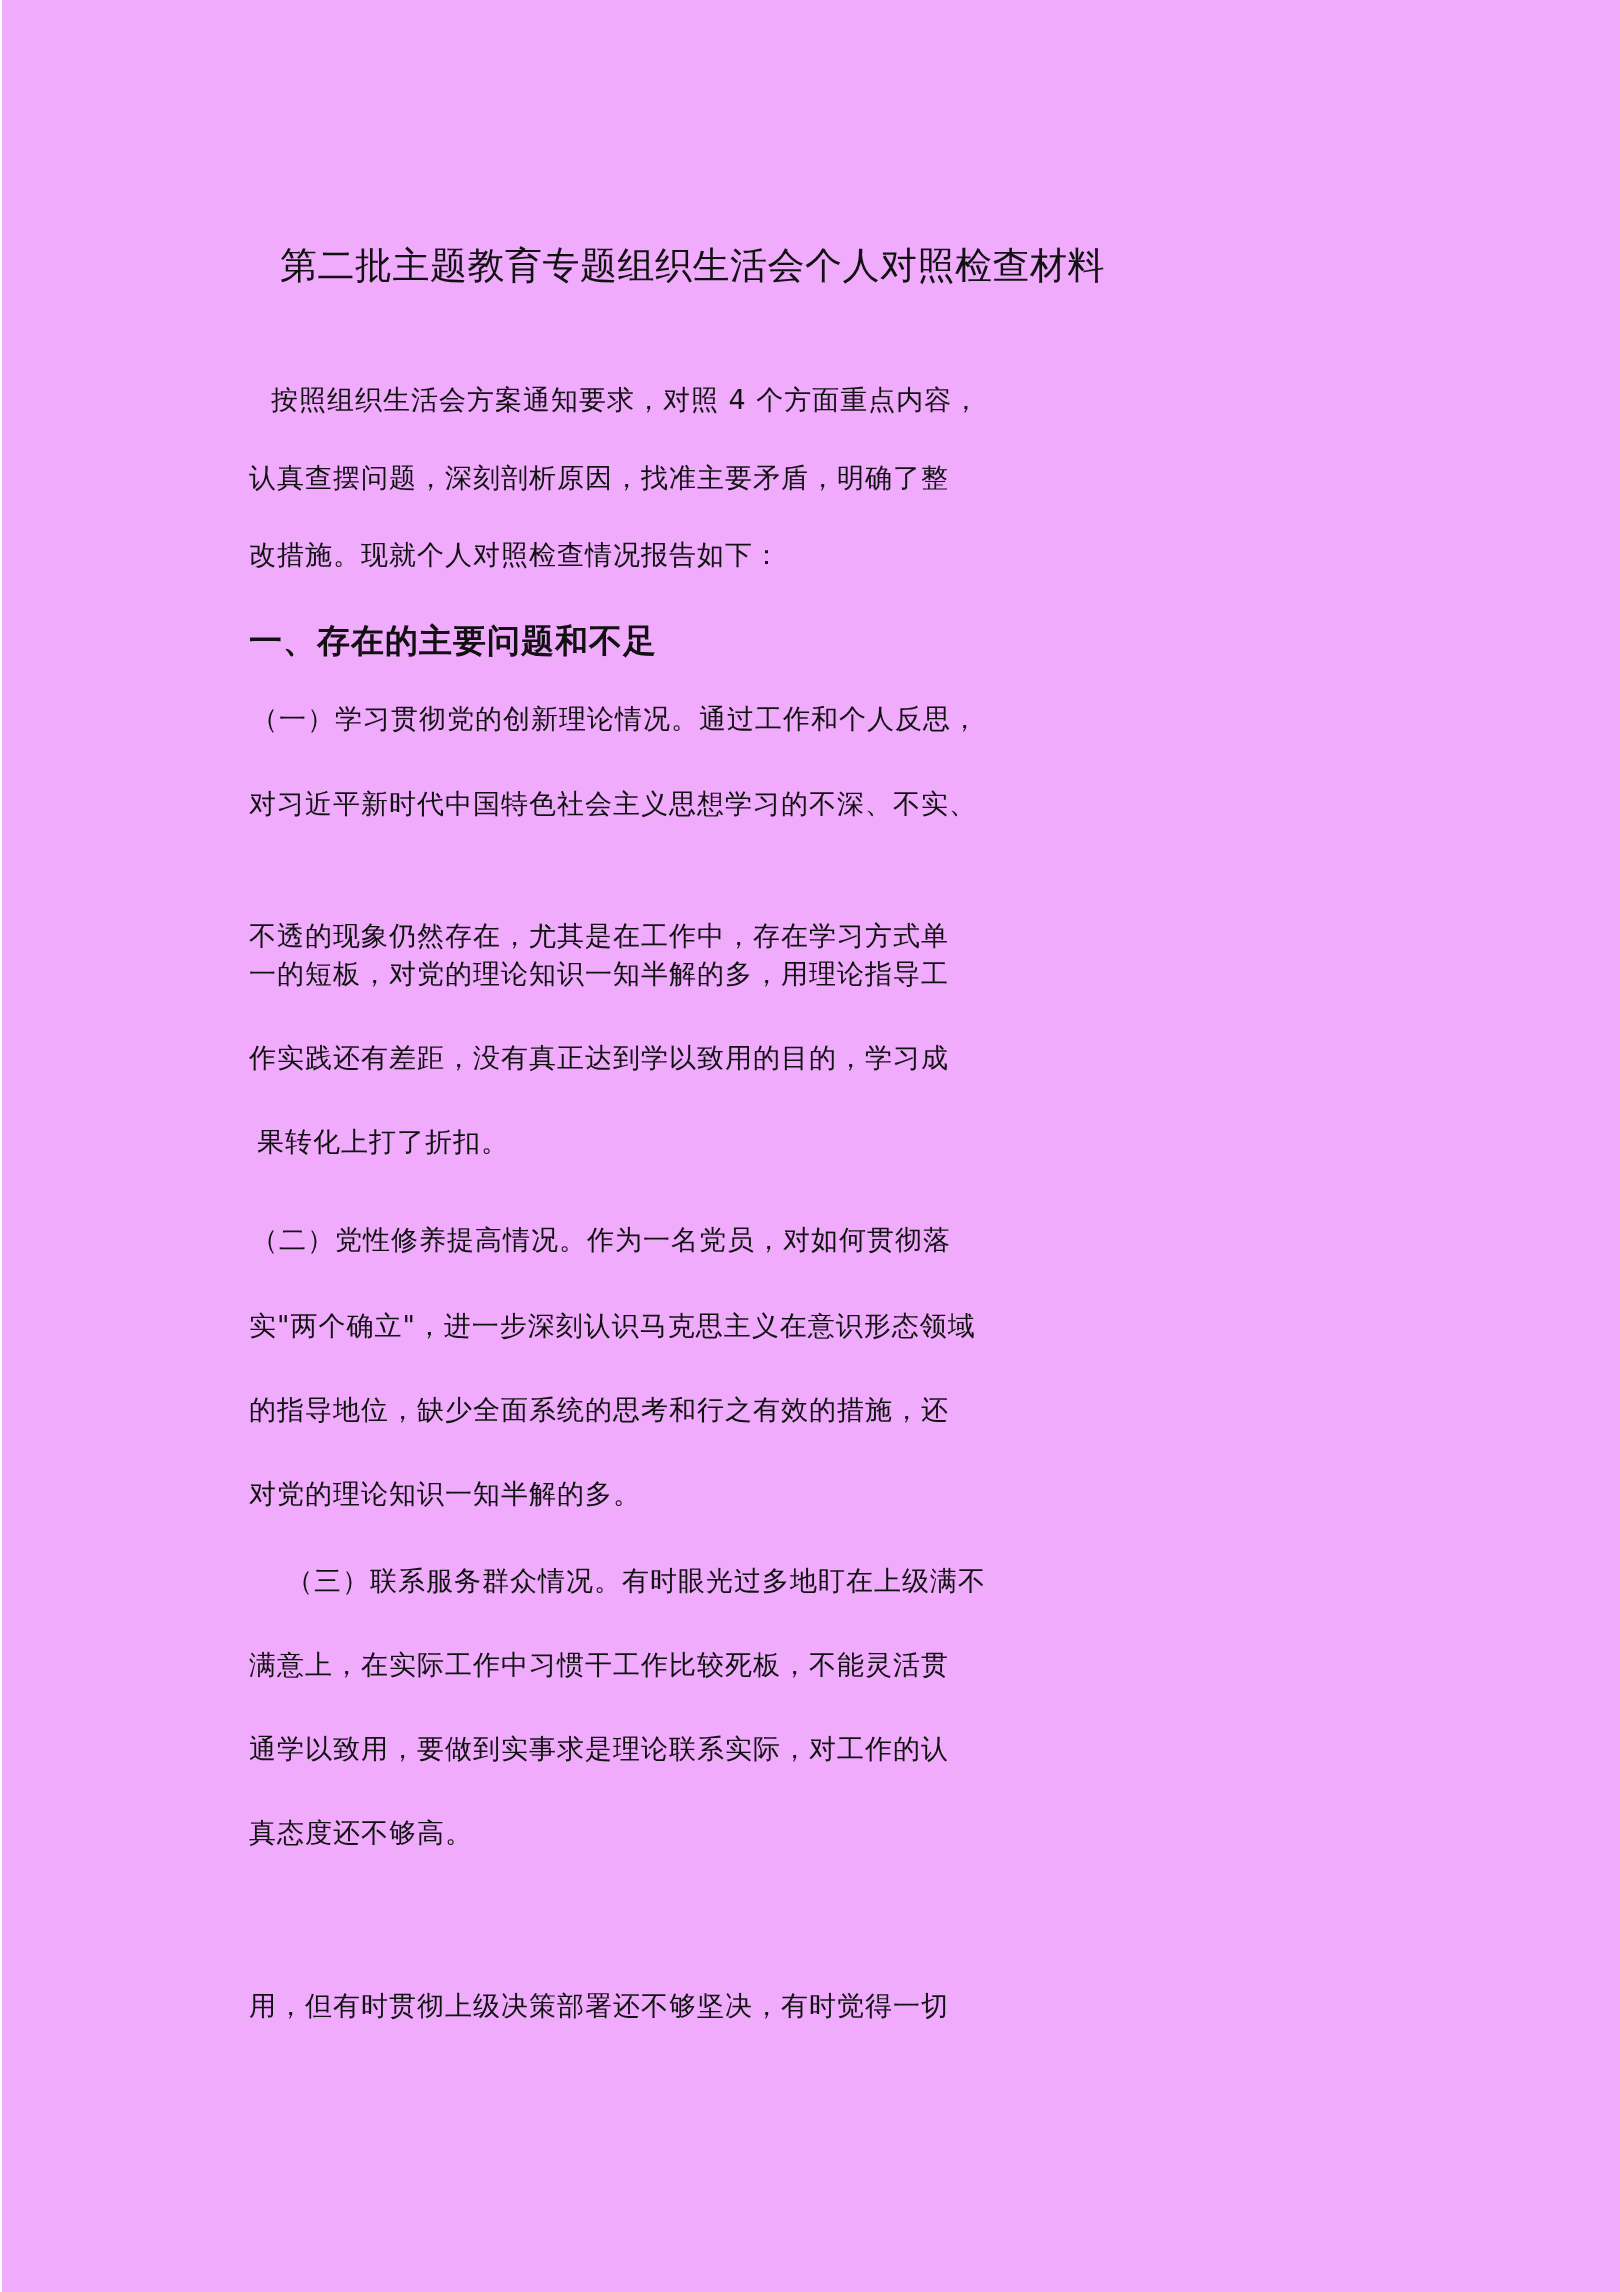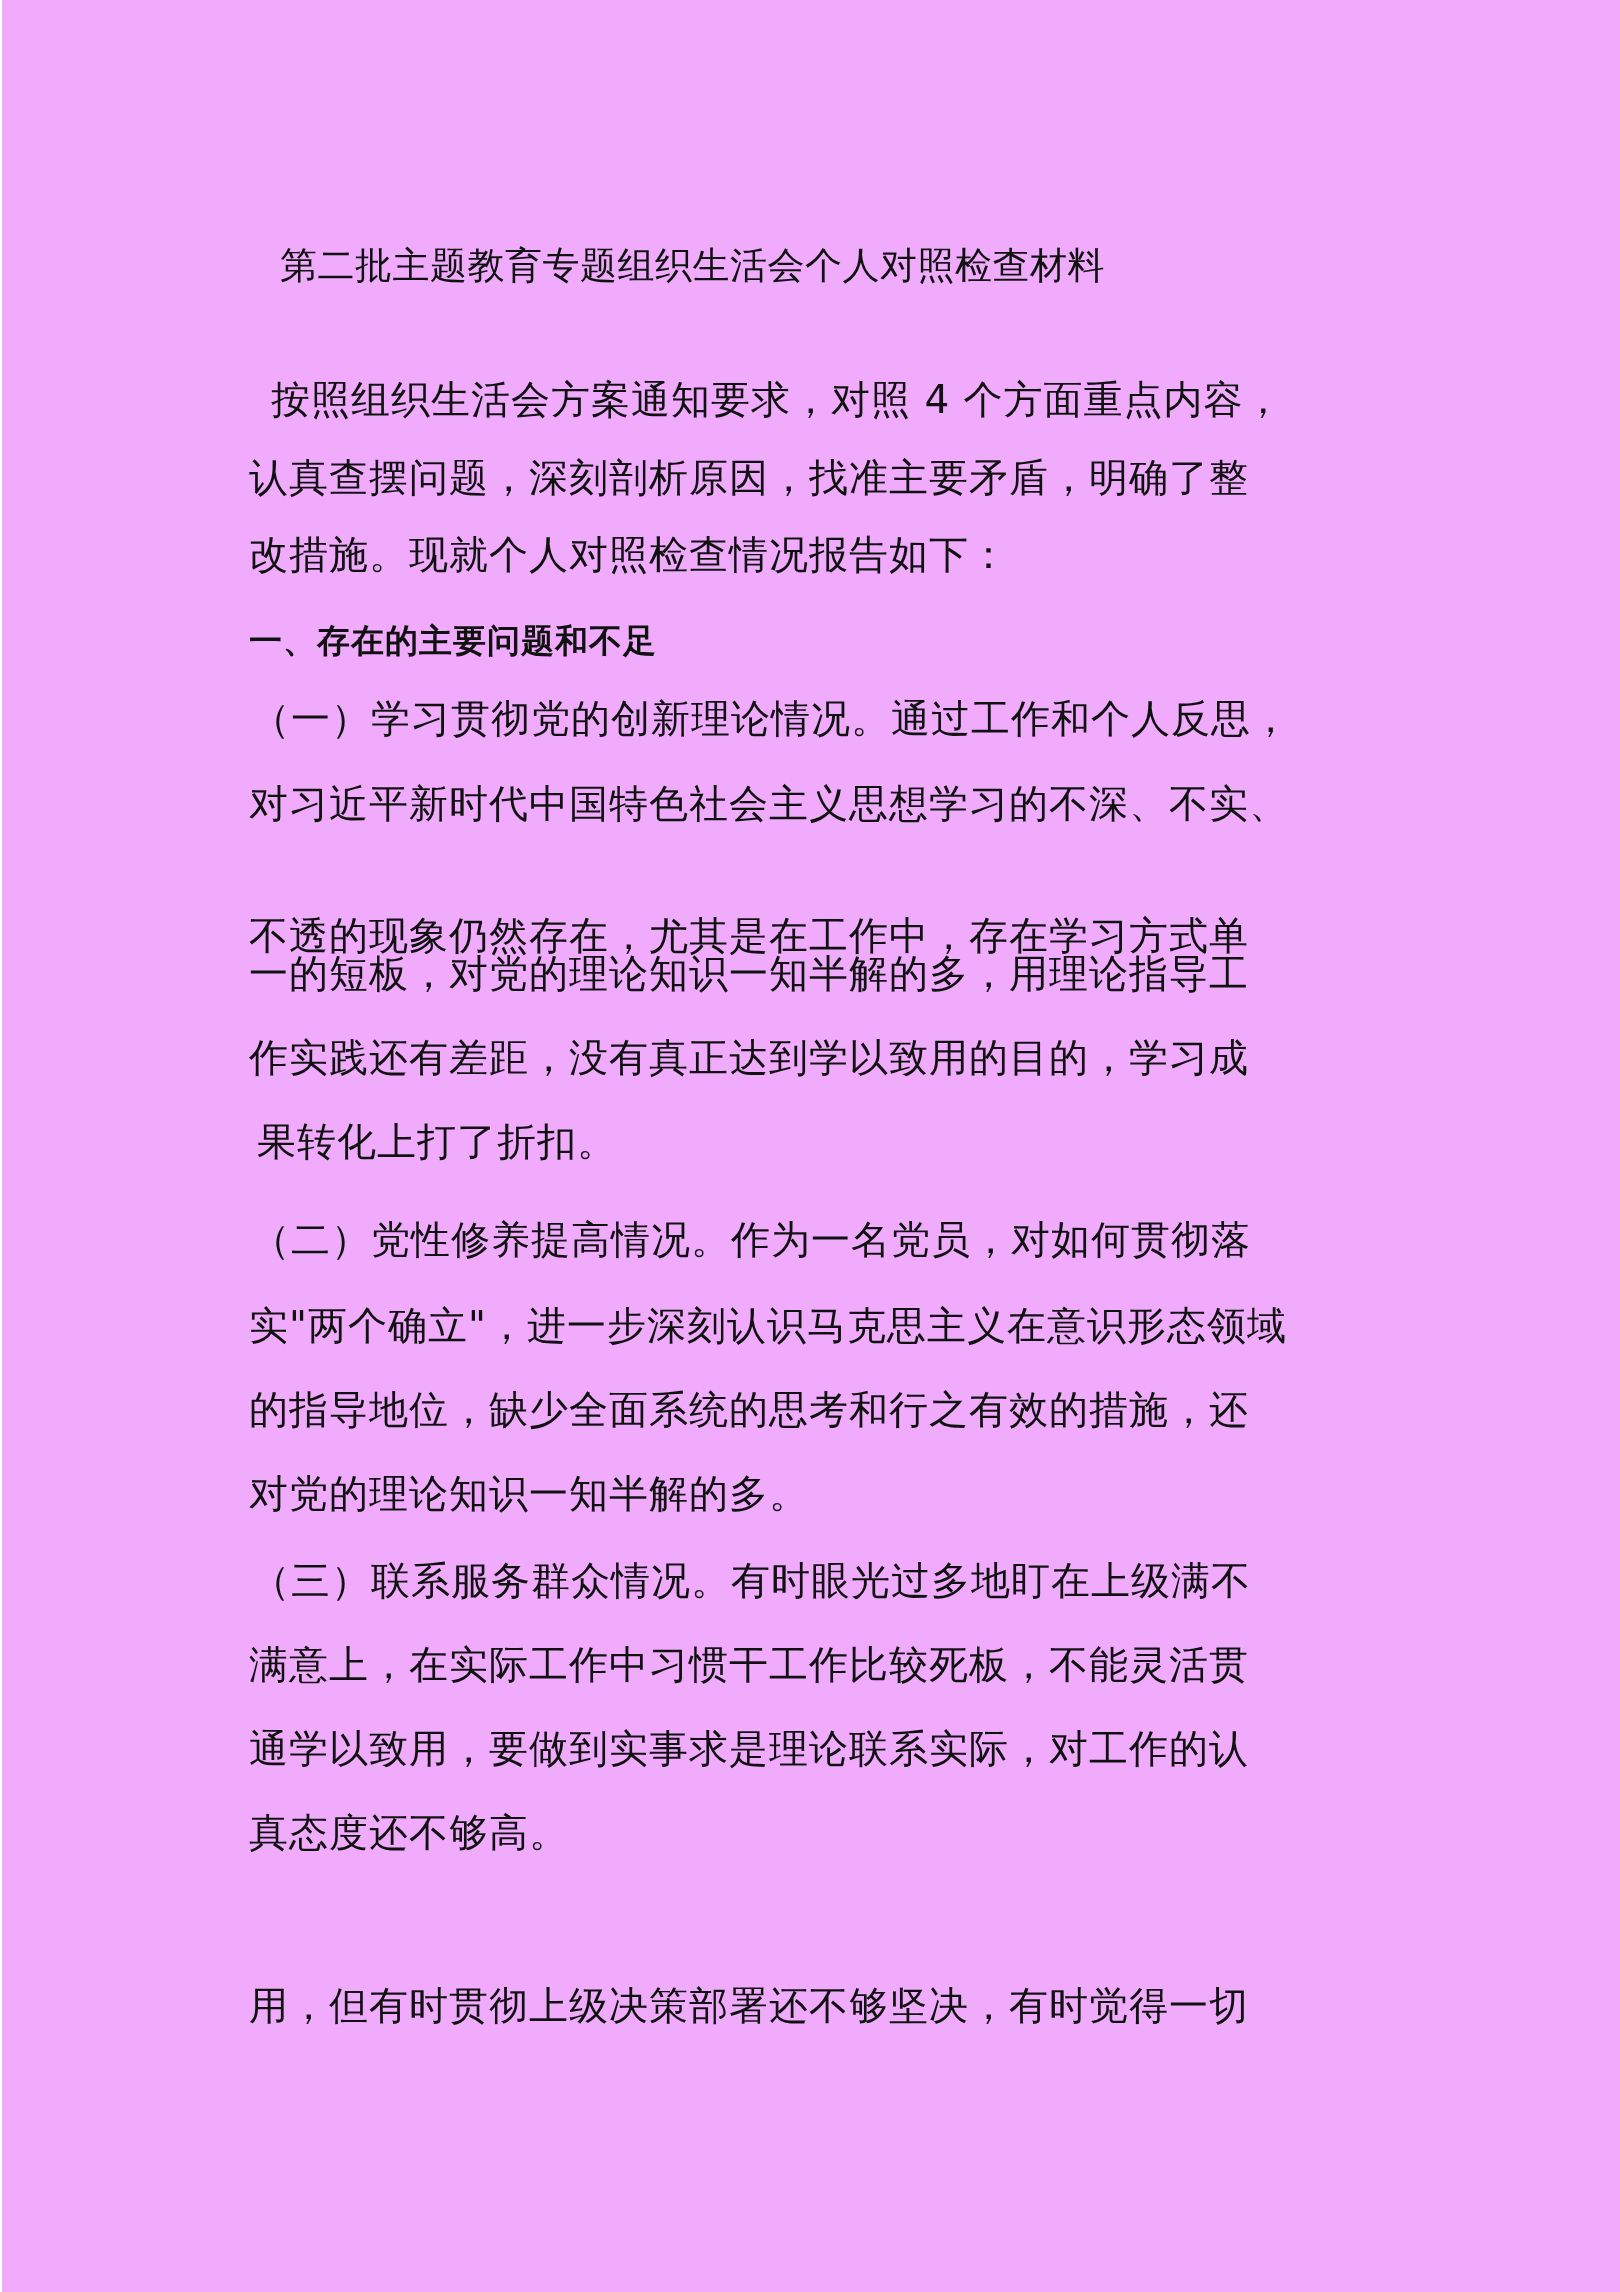--- a/index.html
+++ b/index.html
@@ -28,21 +28,21 @@
       left: 278px;
       top: 238px;
       font-size: 37px;
       line-height: 55px;
       letter-spacing: 0.5px;
       white-space: nowrap;
     }
     .line {
       position: absolute;
       left: 247px;
-      font-size: 39px;
+      font-size: 27px;
       line-height: 59px;
       letter-spacing: 1px;
       white-space: nowrap;
     }
     .line.indent-lead { left: 269px; }
     .line.item-start { left: 249px; }
     .heading {
       position: absolute;
       left: 247px;
       font-size: 33px;
@@ -70,21 +70,21 @@
   <div class="line" style="top:859px;margin-top:47px;">不透的现象仍然存在，尤其是在工作中，存在学习方式单</div>
   <div class="line" style="top:944px;">一的短板，对党的理论知识一知半解的多，用理论指导工</div>
   <div class="line" style="top:1028px;">作实践还有差距，没有真正达到学以致用的目的，学习成</div>
   <div class="line" style="top:1112px;margin-left:8px;">果转化上打了折扣。</div>
 
   <div class="line item-start" style="top:1210px;">（二）党性修养提高情况。作为一名党员，对如何贯彻落</div>
   <div class="line" style="top:1296px;">实"两个确立"，进一步深刻认识马克思主义在意识形态领域</div>
   <div class="line" style="top:1380px;text-align:right;">的指导地位，缺少全面系统的思考和行之有效的措施，还</div>
   <div class="line" style="top:1464px;">对党的理论知识一知半解的多。</div>
 
-  <div class="line item-start" style="top:1551px;">（三）联系服务群众情况。有时眼光过多地盯在上级满不</div>
+  <div class="line item-start" style="top:1551px;margin-left:35px;">（三）联系服务群众情况。有时眼光过多地盯在上级满不</div>
   <div class="line" style="top:1635px;text-align:center;">满意上，在实际工作中习惯干工作比较死板，不能灵活贯</div>
   <div class="line" style="top:1719px;">通学以致用，要做到实事求是理论联系实际，对工作的认</div>
   <div class="line" style="top:1803px;">真态度还不够高。</div>
 
   <div class="line" style="top:1976px;">用，但有时贯彻上级决策部署还不够坚决，有时觉得一切</div>
 
 </div>
 
 
 </body></html>

